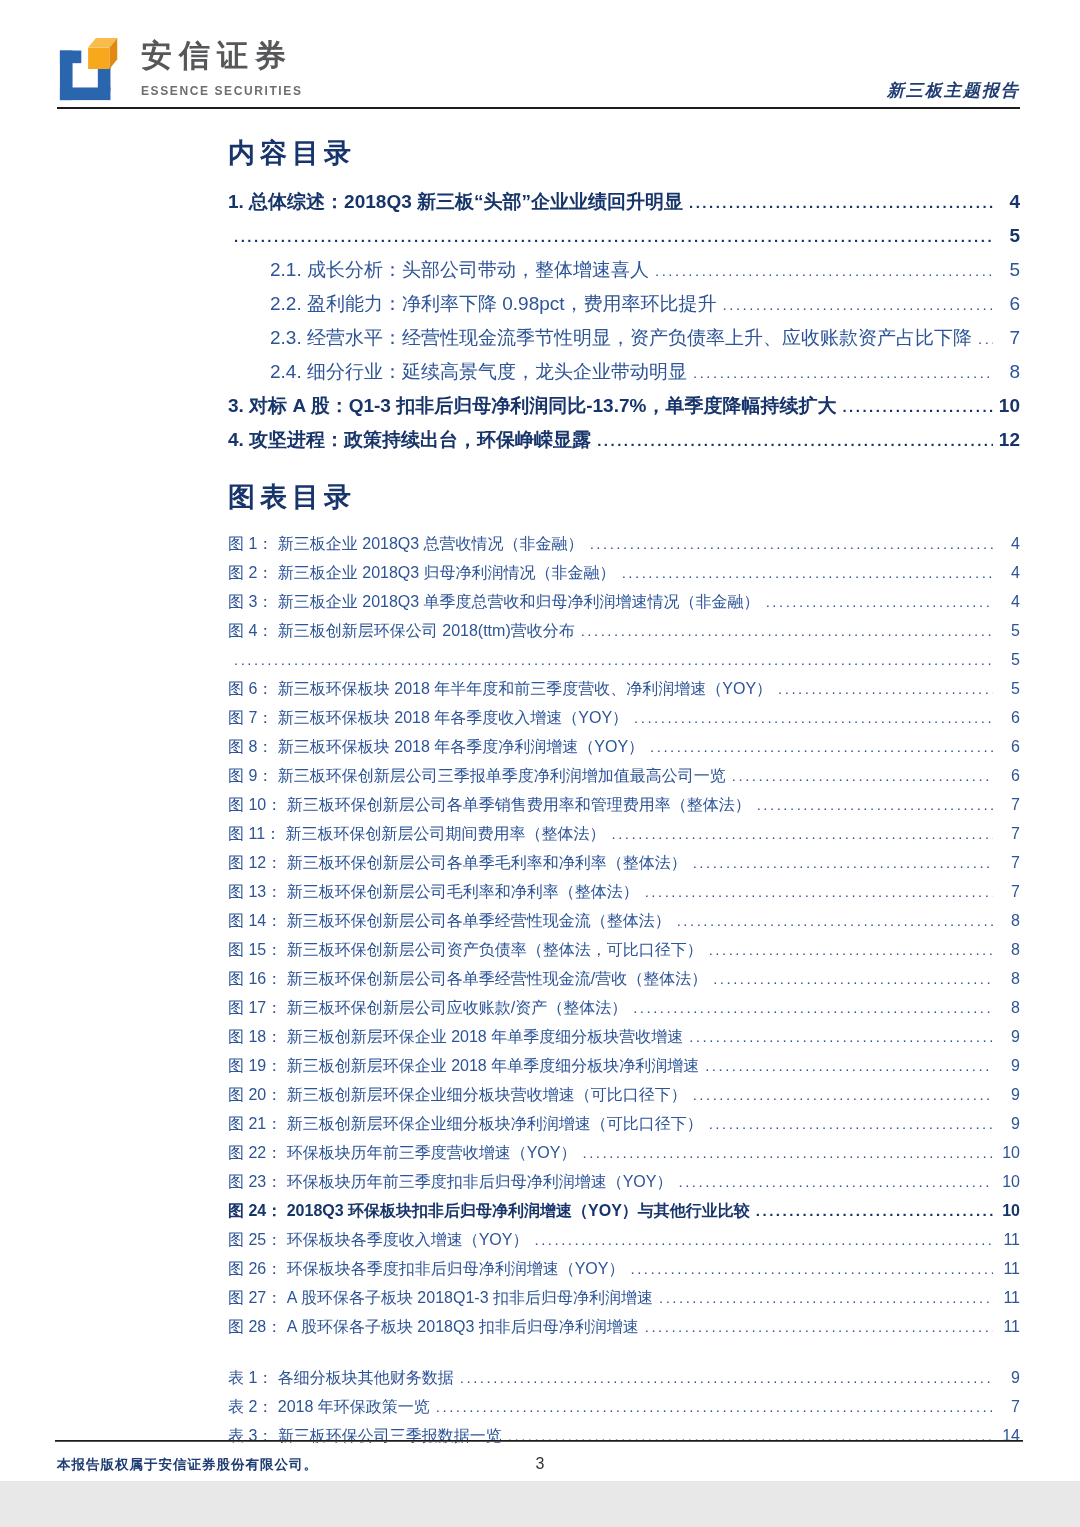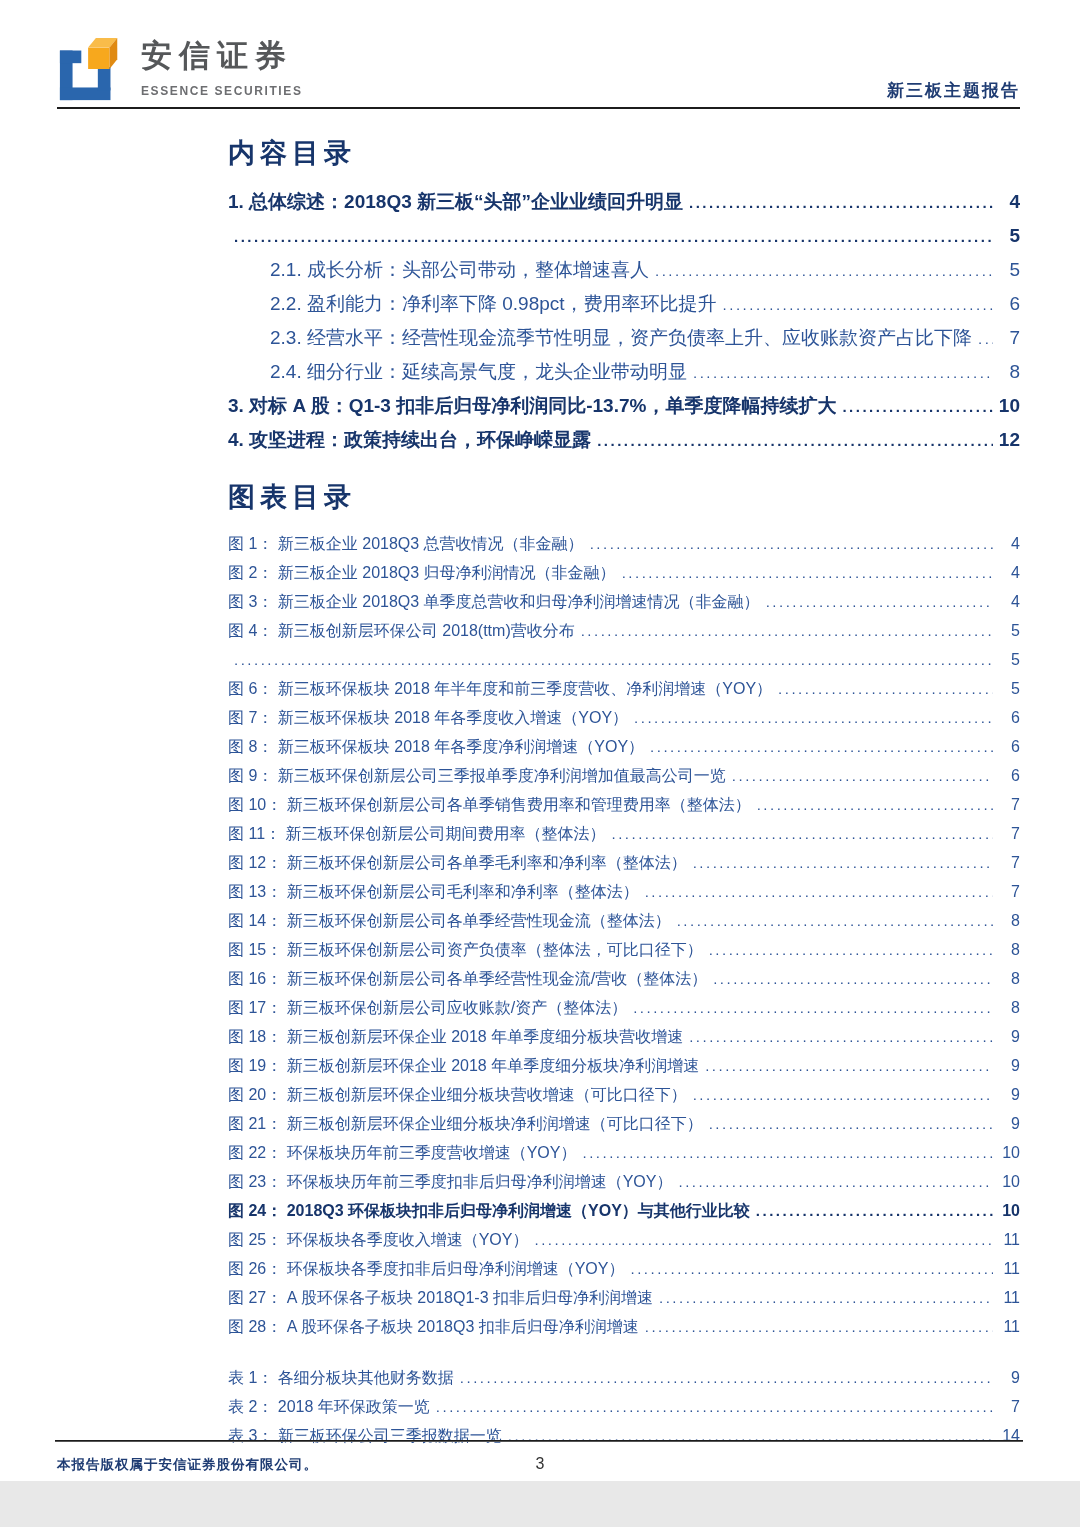--- a/index.html
+++ b/index.html
@@ -11,21 +11,21 @@
   }
   
   .header { position:absolute; top:34px; left:57px; right:60px; height:72px; }
   .logo-wrap { display:flex; align-items:flex-start; gap:14px; }
   .logo-svg { width:70px; height:70px; display:block; }
   .logo-text { padding-top:4px; }
   .logo-cn { font-size:31px; font-weight:700; color:#555759; letter-spacing:7px; line-height:36px; }
   .logo-en { font-size:12px; font-weight:700; color:#6d6e71; letter-spacing:1.6px; margin-top:10px; }
   .report-type {
     position:absolute; right:0; bottom:4px;
-    font-family:"Liberation Serif", serif; font-weight:700;
+    font-family:"Liberation Serif", serif; font-style:italic; font-weight:700;
     font-size:17px; color:#1f3c73; letter-spacing:2px;
   }
   .header-rule { position:absolute; top:107px; left:57px; right:60px; height:2px; background:#1c1c1c; }
   
   .content { position:absolute; left:228px; top:135px; width:792px; color:#2d5497; }
   .section-title {
     font-size:27px; font-weight:700; color:#17356b; letter-spacing:5px;
     margin-bottom:14px;
   }
   .toc-list { margin-bottom:22px; }

